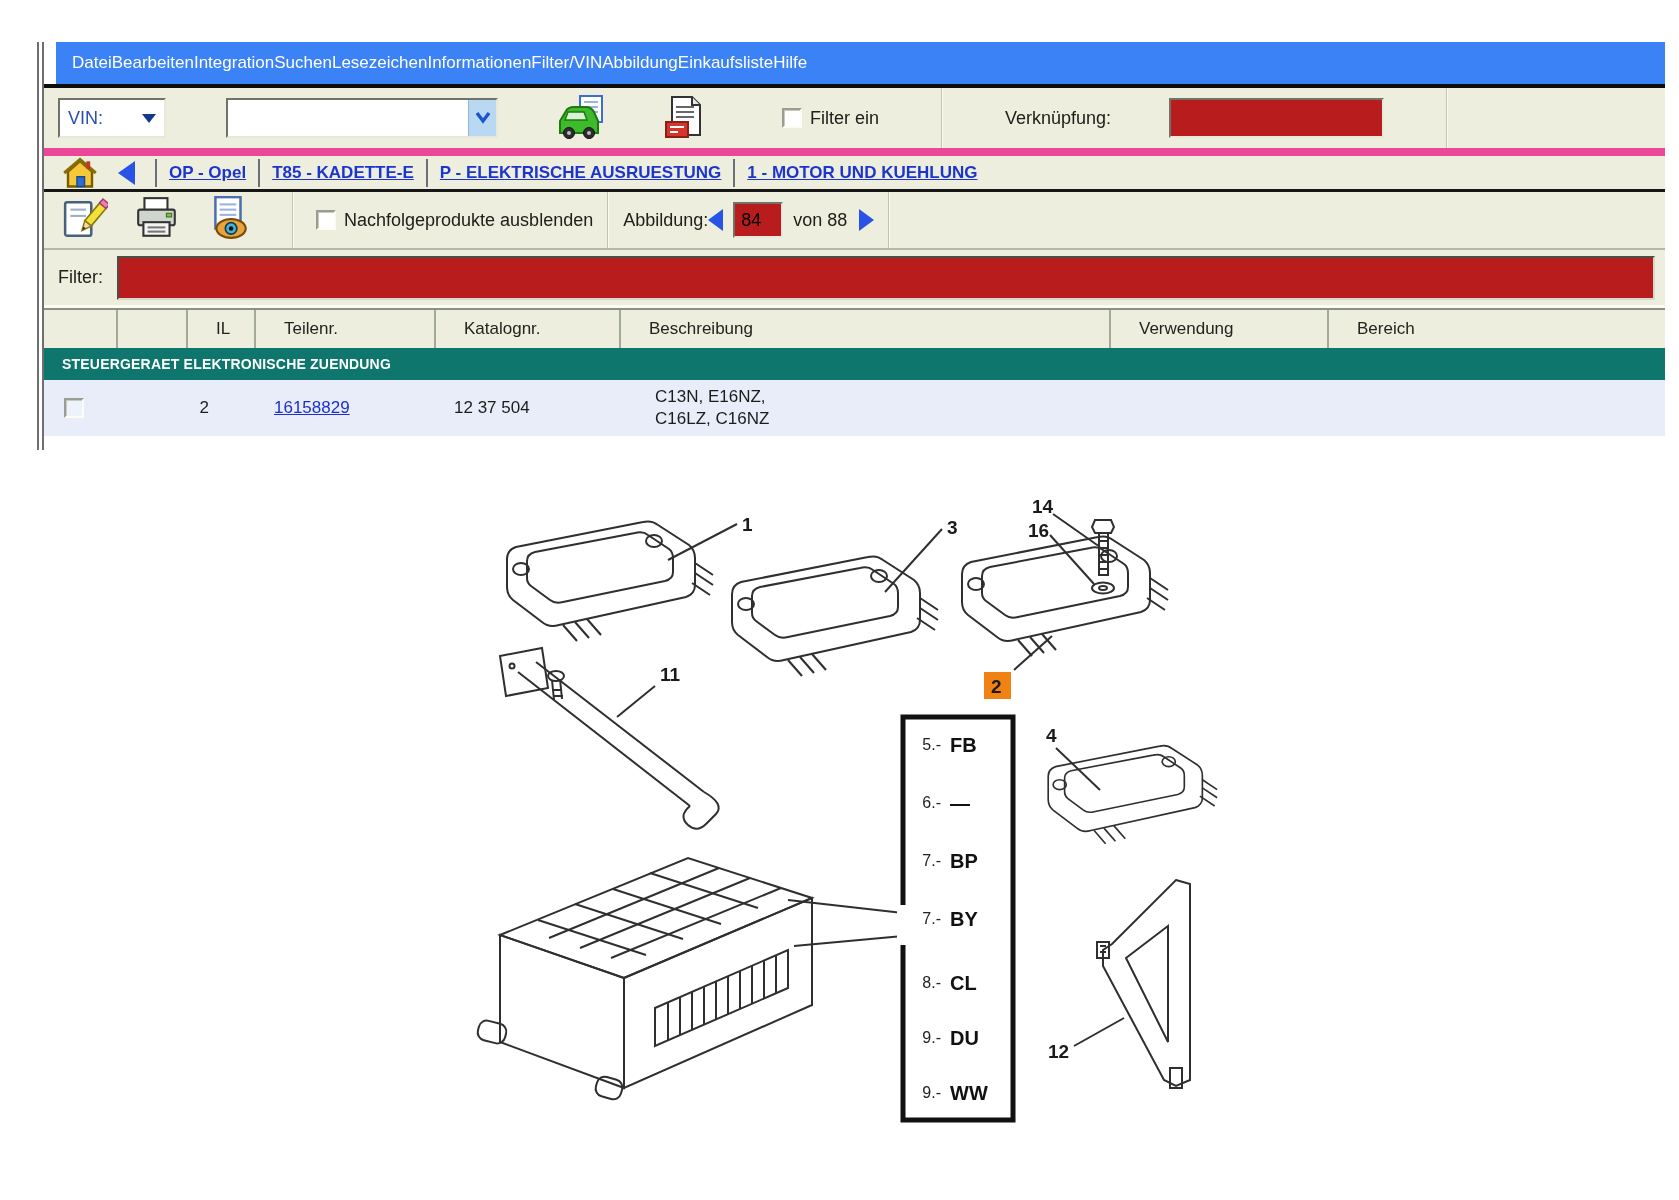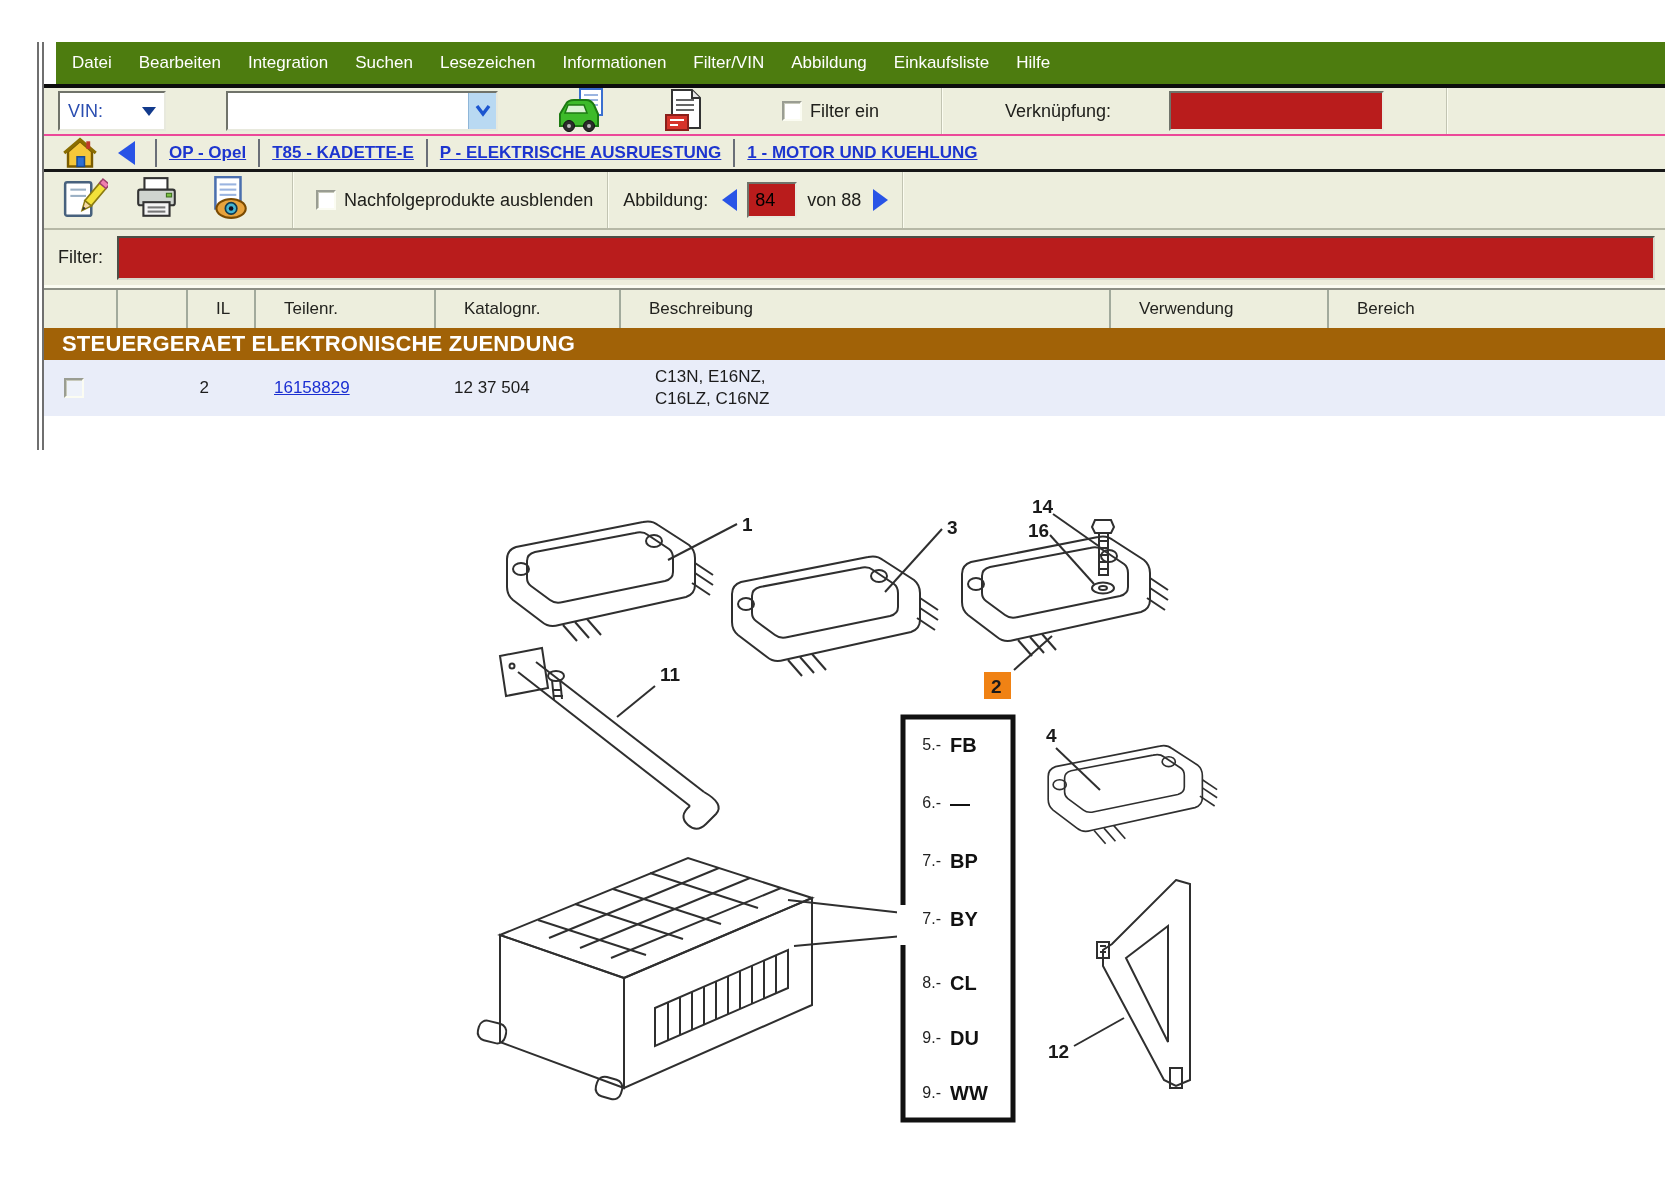--- a/index.html
+++ b/index.html
@@ -10,28 +10,28 @@
   }
   #app {
     position:absolute; left:37px; top:42px; width:1628px; height:408px;
     border-left:7px double #6f6f6f; background:#fff;
   }
   .row { position:relative; display:flex; align-items:center; }
   .beige { background:#edeedd; }
 
   
   .menubar {
-    height:42px; background:#4d7c0f; margin-left:12px;
-    display:flex; align-items:center; gap:27px; padding-left:16px;
+    height:42px; background:#3b82f6; margin-left:12px;
+    display:flex; align-items:center; padding-left:16px;
   }
   .menubar span { color:#fff; font-size:17px; cursor:default; white-space:nowrap; }
   .menu-underline { height:4px; background:#0d0d0d; }
 
   
-  .vin-row { height:48px; border-bottom:2px solid #ec4899; padding-left:14px;gap:48px; }
+  .vin-row { height:68px; border-bottom:8px solid #ec4899; padding-left:14px;gap:48px; }
   .vin-box {
     width:108px; height:40px; background:#fff; border:2px solid #8a8d82;
     border-color:#70736a #e8e9dd #e8e9dd #70736a;
     display:flex; align-items:center; justify-content:space-between; padding:0 8px;
   }
   .vin-box .lbl { color:#2a4db0; font-size:18px; }
   .tri-down { width:0; height:0; border-left:7px solid transparent; border-right:7px solid transparent; border-top:9px solid #123a8c; }
   .combo { margin-left:12px; width:272px; height:40px; background:#fff; border:2px solid; border-color:#70736a #e8e9dd #e8e9dd #70736a; display:flex; }
   .combo .field { flex:1; border:0; outline:none; font-size:16px; padding:0 6px; }
   .combo .btn { width:28px; background:#b9d9f2; border-left:1px solid #8fb6d8; display:flex; align-items:center; justify-content:center; }
@@ -57,21 +57,21 @@
 
   
   .filter-row { height:58px; padding-left:14px; border-bottom:3px solid #fbfcf2; }
   .filter-input { flex:1; height:44px; margin-left:14px; margin-right:10px; border:2px solid; border-color:#4c4f46 #d8d9cc #d8d9cc #4c4f46; }
 
   
   .grid { display:grid; grid-template-columns:72px 70px 68px 180px 185px 490px 218px 1fr; }
   .header-row { height:40px; border-top:2px solid #8d9086; }
   .header-row .hcell { display:flex; align-items:center; padding-left:28px; font-size:17px; color:#23231f; height:100%; }
   .header-row .hcell + .hcell { border-left:2px solid #a2aa9c; }
-  .section-row { height:32px; background:#a16207; color:#fff; font-weight:bold; font-size:22px; display:flex; align-items:center; padding-left:18px; letter-spacing:.2px; }
+  .section-row { height:32px; background:#0f766e; color:#fff; font-weight:bold; font-size:14px; display:flex; align-items:center; padding-left:18px; letter-spacing:.2px; }
   .data-row { height:56px; background:#e9edf9; font-size:17px; }
   .data-row .dcell { display:flex; align-items:center; padding-left:20px; }
   .cell-il { justify-content:flex-end; padding-right:45px !important; padding-left:0 !important; }
   .part-link { color:#1b2fd2; text-decoration:underline; cursor:pointer; }
   .besch-main { font-weight:bold; }
   .besch-extra { margin-left:16px; }
   .verw { line-height:22px; padding-left:36px !important; display:block !important; padding-top:6px; }
 
   
   #diagram { position:absolute; left:420px; top:470px; }
@@ -200,21 +200,21 @@
         <circle cx="24" cy="31" r="5.5" fill="#46b6d2" stroke="#123a50" stroke-width="1.6"></circle>
         <circle cx="24" cy="31" r="2.2" fill="#112"></circle>
       </svg>
     </div>
     <div class="vsep"></div>
     <div class="chk-wrap" style="margin-left:8px;">
       <div class="cb"></div>
       <span class="plain-label">Nachfolgeprodukte ausblenden</span>
     </div>
     <div class="vsep"></div>
-    <span class="plain-label" style="margin-right:14px;text-align:right;">Abbildung:</span>
+    <span class="plain-label" style="text-align:right;">Abbildung:</span>
     <div class="nav-tri-l"></div>
     <input class="txt-input abb-input" value="84" style="">
     <span class="plain-label" style="margin-right:12px;">von 88</span>
     <div class="nav-tri-r"></div>
     <div class="vsep"></div>
   </div>
 
   <div class="row beige filter-row">
     <span class="plain-label">Filter:</span>
     <input class="txt-input filter-input" value="" style="">

